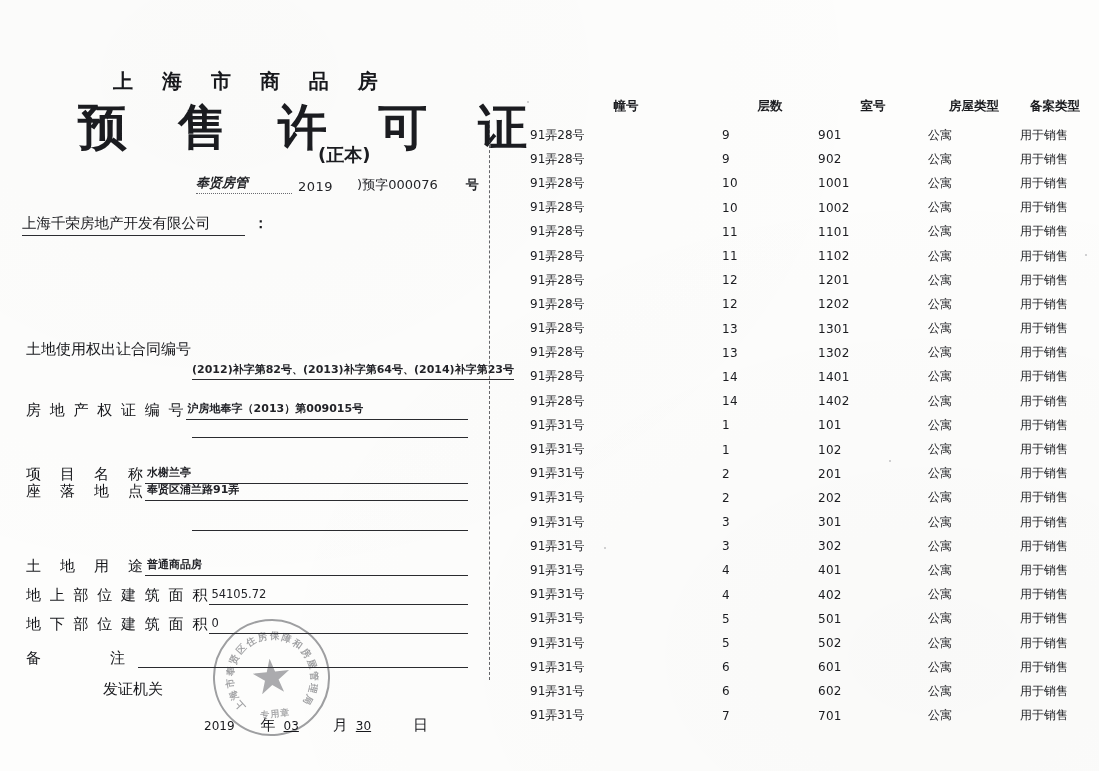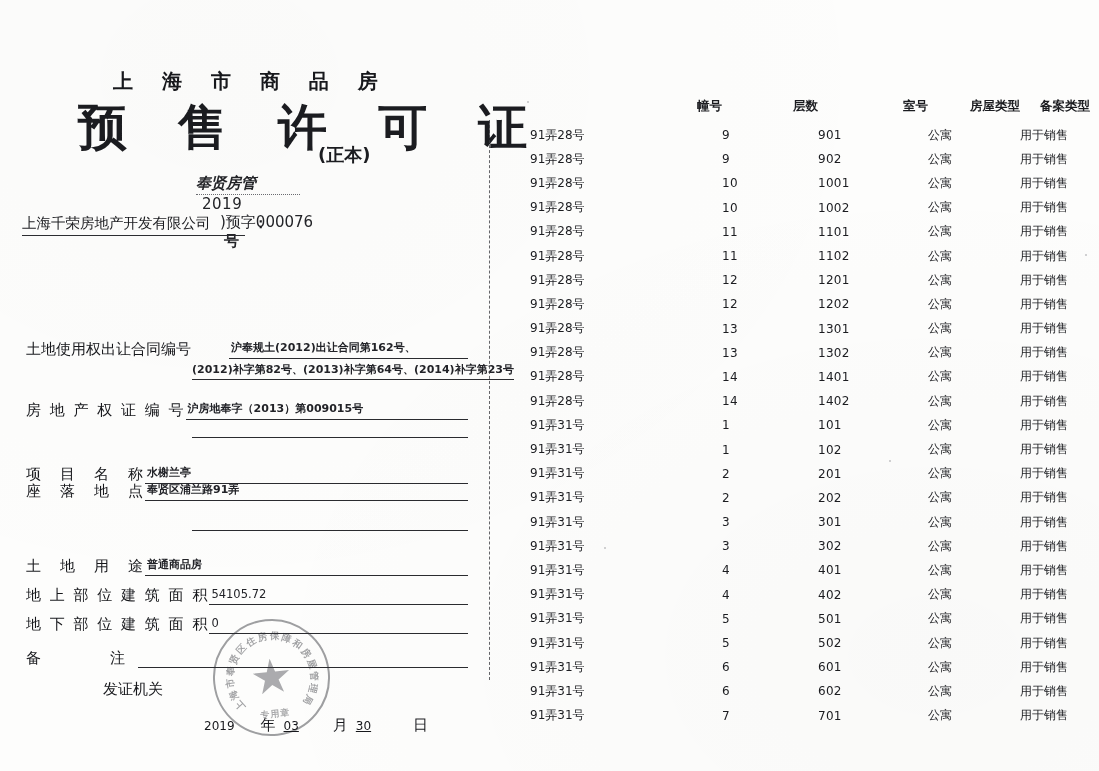--- a/index.html
+++ b/index.html
@@ -54,26 +54,25 @@
     position: absolute;
     left: 318px; top: 143px;
     font-size: 18px;
     font-weight: bold;
     color: #1b1c20;
   }
 
   .cert-number-line {
     position: absolute;
     left: 196px; top: 174px;
-    font-size: 15px;
+    font-size: 13px;
     color: #232428;
     white-space: nowrap;
     display: flex;
-    align-items: flex-start;
-    flex-direction: column;
+    align-items: flex-end;
   }
   .cn-auth {
     font-weight: bold;
     font-style: italic;
     border-bottom: 1px dotted #6a6b70;
     padding-bottom: 1px;
     padding-right: 44px;
   }
   .cn-year { padding-left: 6px; letter-spacing: 0.5px; }
   .cn-mid { padding-left: 24px; }
@@ -252,21 +251,21 @@
     left: 530px; top: 98px;
     width: 560px;
   }
   table.units {
     border-collapse: collapse;
     width: 100%;
     font-size: 12px;
     color: #1b1c20;
   }
   table.units th {
-    text-align: right;
+    text-align: center;
     font-weight: bold;
     font-size: 12.5px;
     padding: 0 0 8px 0;
     white-space: nowrap;
   }
   table.units td {
     padding: 0 0 0 0;
     height: 24.2px;
     vertical-align: middle;
     white-space: nowrap;
@@ -305,23 +304,22 @@
       <span class="cn-mid">)预字000076</span>
       <span class="cn-tail">号</span>
     </div>
 
     <div class="addressee">
       <span class="name">上海千荣房地产开发有限公司</span>
       <span class="colon">：</span>
     </div>
 
 
-    <div class="frow" style="top:330px;gap:38px;">
+    <div class="frow" style="top:330px;">
       <span class="flabel sp1">土地使用权出让合同编号</span>
-      <span class="fvalue sub">沪奉规土(2012)出让合同第162号、</span>
     </div>
     <div class="frow-cont" style="top:355px;">
       <span class="line" style="font-size:11px;">(2012)补字第82号、(2013)补字第64号、(2014)补字第23号</span>
     </div>
 
     <div class="frow" style="top:391px;">
       <span class="flabel sp4">房 地 产 权 证 编 号</span>
       <span class="fvalue sub">沪房地奉字（2013）第009015号</span>
     </div>
 

